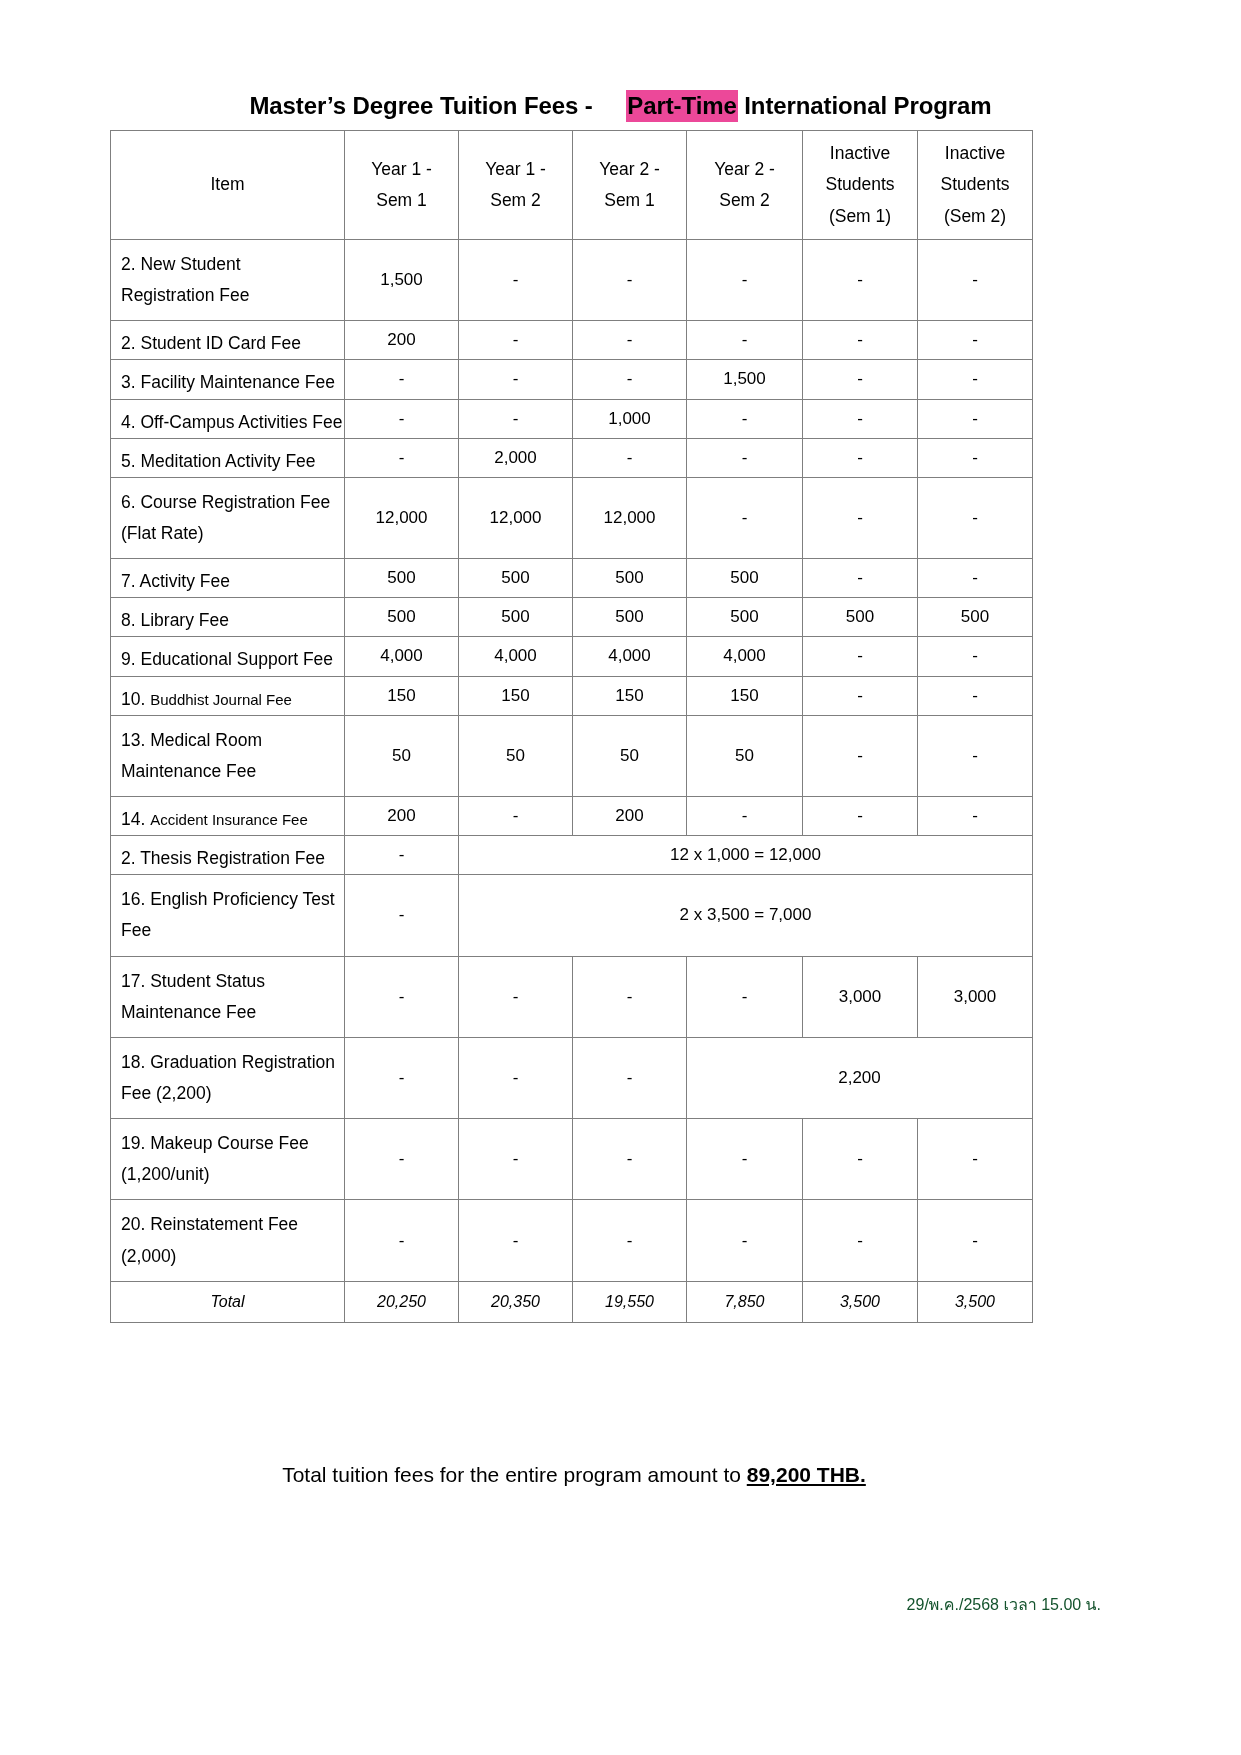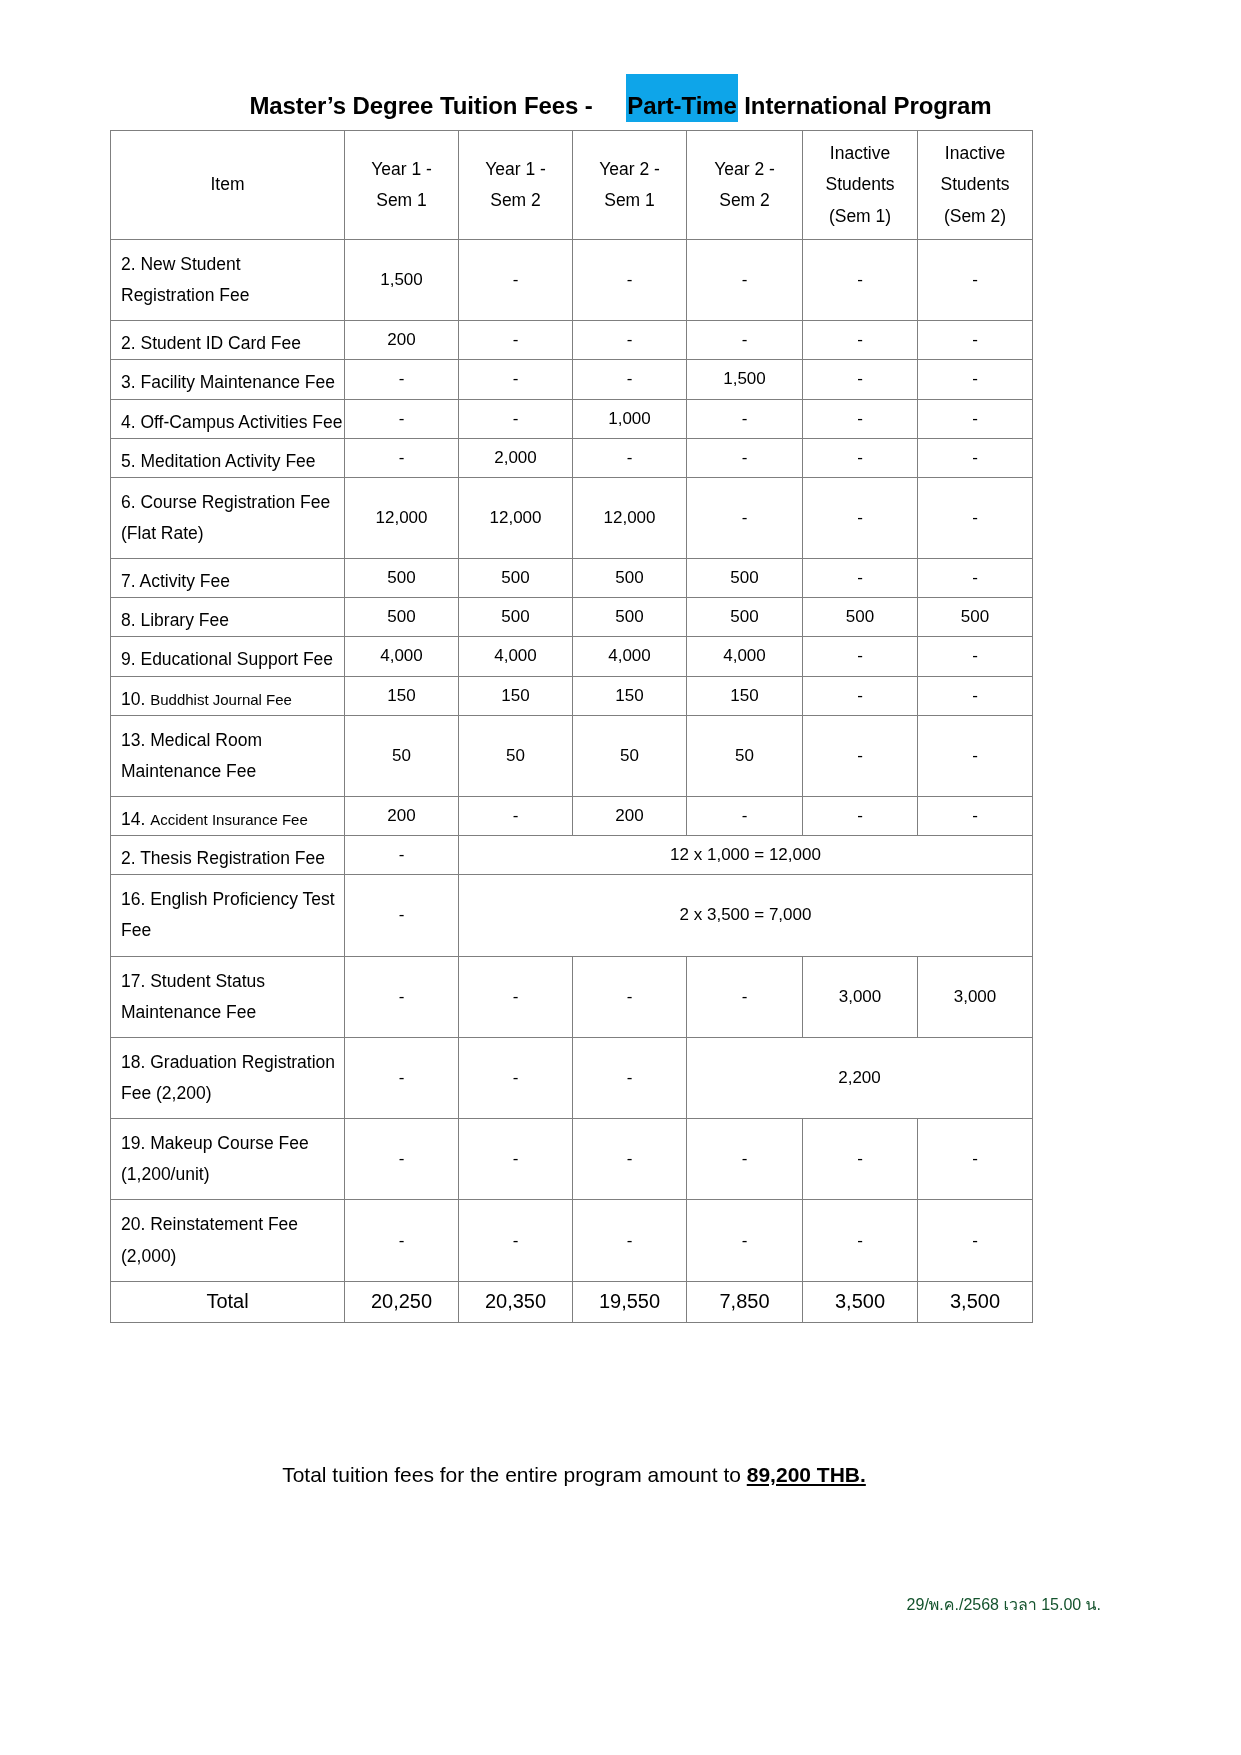--- a/index.html
+++ b/index.html
@@ -27,22 +27,22 @@
     top: 92px;
     left: 0;
     width: 1241px;
     text-align: center;
     font-size: 24px;
     font-weight: 700;
     letter-spacing: -0.1px;
     white-space: nowrap;
   }
   .doc-title .hl {
-    background: #0ea5e9;
-    padding: 18px 1px 3px 1px;
+    background: #ec4899;
+    padding: 2px 1px 3px 1px;
     margin-left: 27px;
   }
 
   
   .fee-table {
     position: absolute;
     top: 130px;
     left: 110px;
     width: 920px;
     border-collapse: collapse;
@@ -92,21 +92,22 @@
     font-size: 17px;
   }
   td.num.dash {
     font-size: 17px;
   }
   tr.row-1line td.item { padding-top: 7px; padding-bottom: 0; }
 
   tr.total td {
     text-align: center;
     height: 40px;
-    font-size: 20px;
+    font-size: 16px;
+    font-style: italic;
   }
   tr.total td.item-total {
     text-align: center;
     padding-left: 0;
   }
 
   
   .summary {
     position: absolute;
     top: 1463px;

